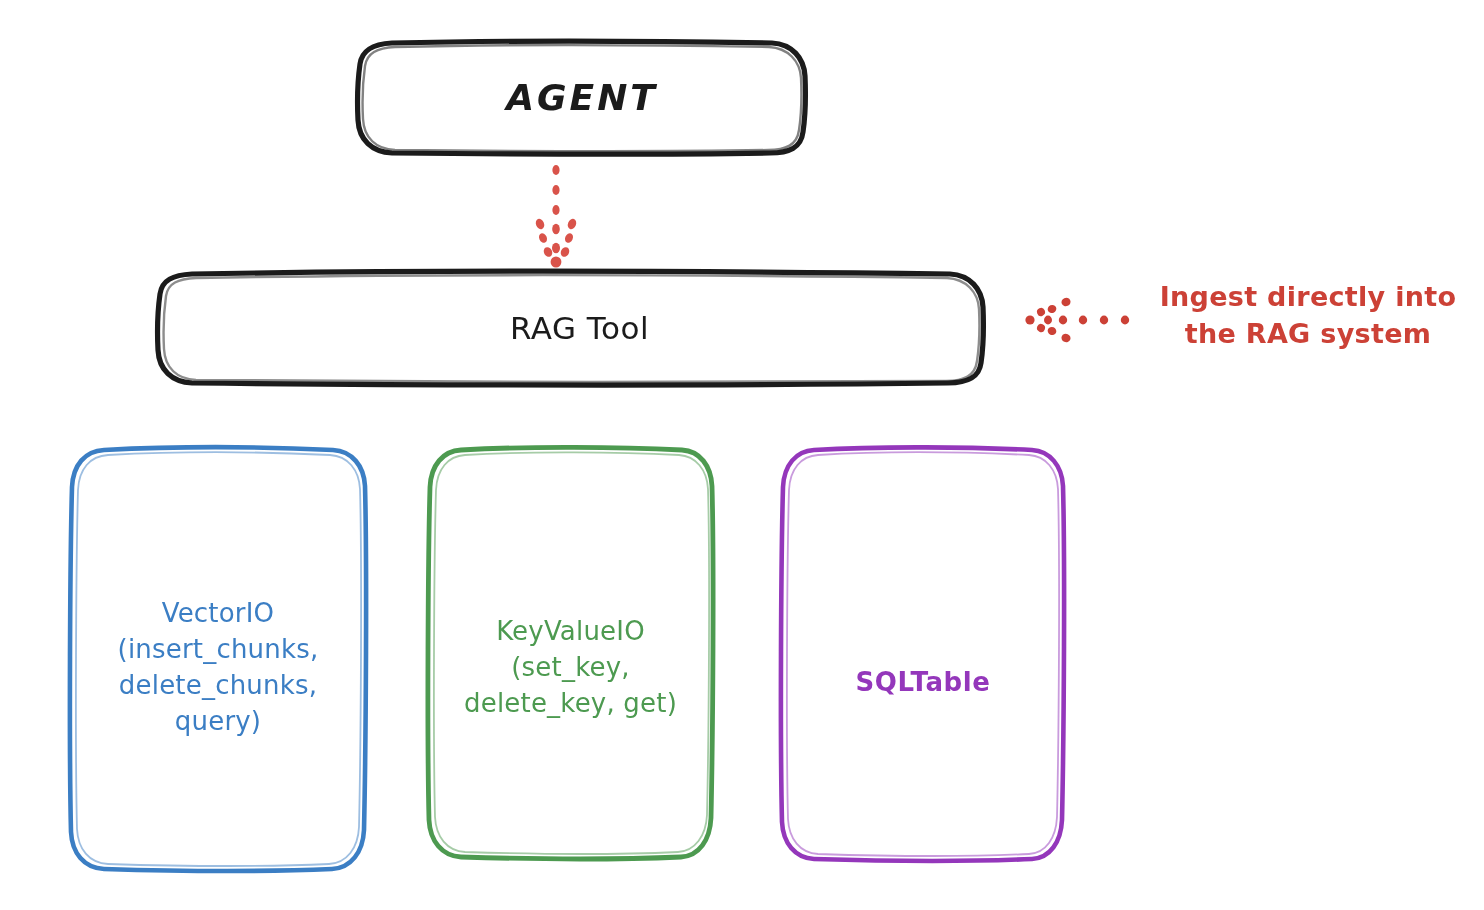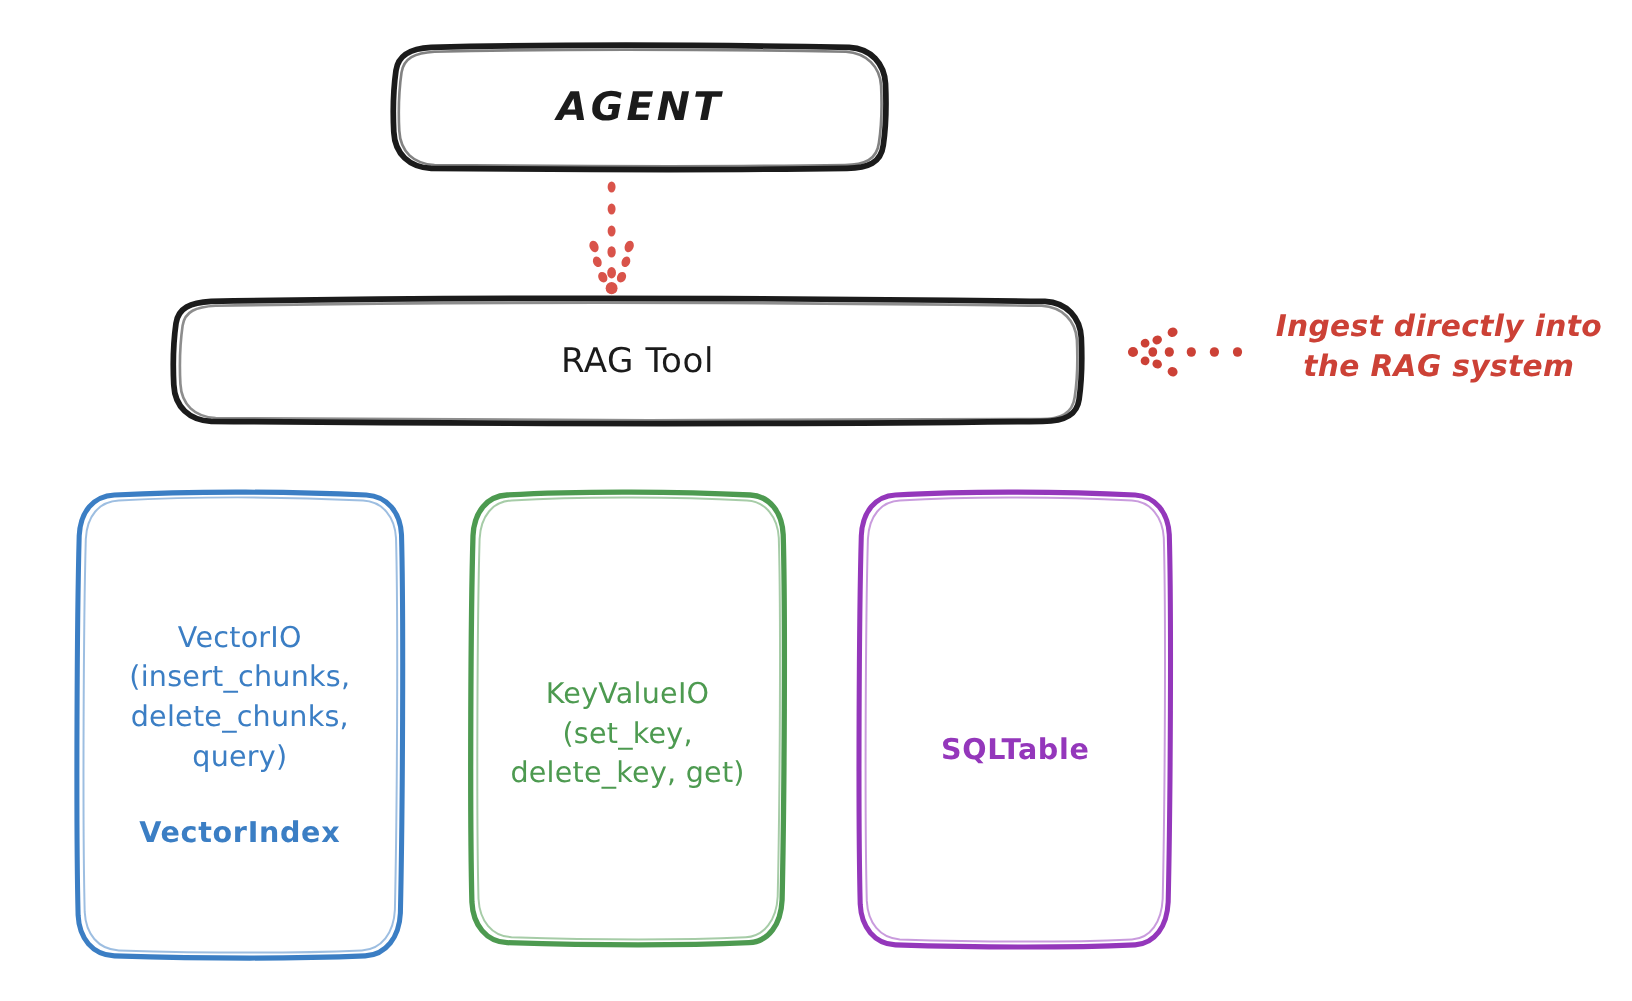--- a/index.html
+++ b/index.html
@@ -86,21 +86,20 @@
 
   
   #annotation-text {
     position: absolute;
     left: 1140px; top: 278px;
     width: 336px;
     color: #cc4136;
     font-size: 27px;
     line-height: 37px;
     font-weight: 600;
-    font-style: italic;
     text-align: center;
     white-space: pre-line;
     letter-spacing: 0.3px;
   }
 </style>
 </head>
 <body>
 
 <svg id="canvas" viewBox="0 0 1484 910" xmlns="http://www.w3.org/2000/svg">
 
@@ -166,21 +165,20 @@
 
 <div class="node" id="rag-box">
   <div class="black-label" id="rag-label">RAG Tool</div>
 </div>
 
 <div class="node" id="vector-box">
   <div class="io-text" id="vector-io-text">VectorIO
 (insert_chunks,
 delete_chunks,
 query)</div>
-  <div class="index-text" id="vector-index-text">VectorIndex</div>
 </div>
 
 <div class="node" id="kv-box">
   <div class="io-text" id="kv-io-text">KeyValueIO
 (set_key,
 delete_key, get)</div>
 </div>
 
 <div class="node" id="rel-box">
   <div class="index-text" id="rel-index-text">SQLTable</div>

